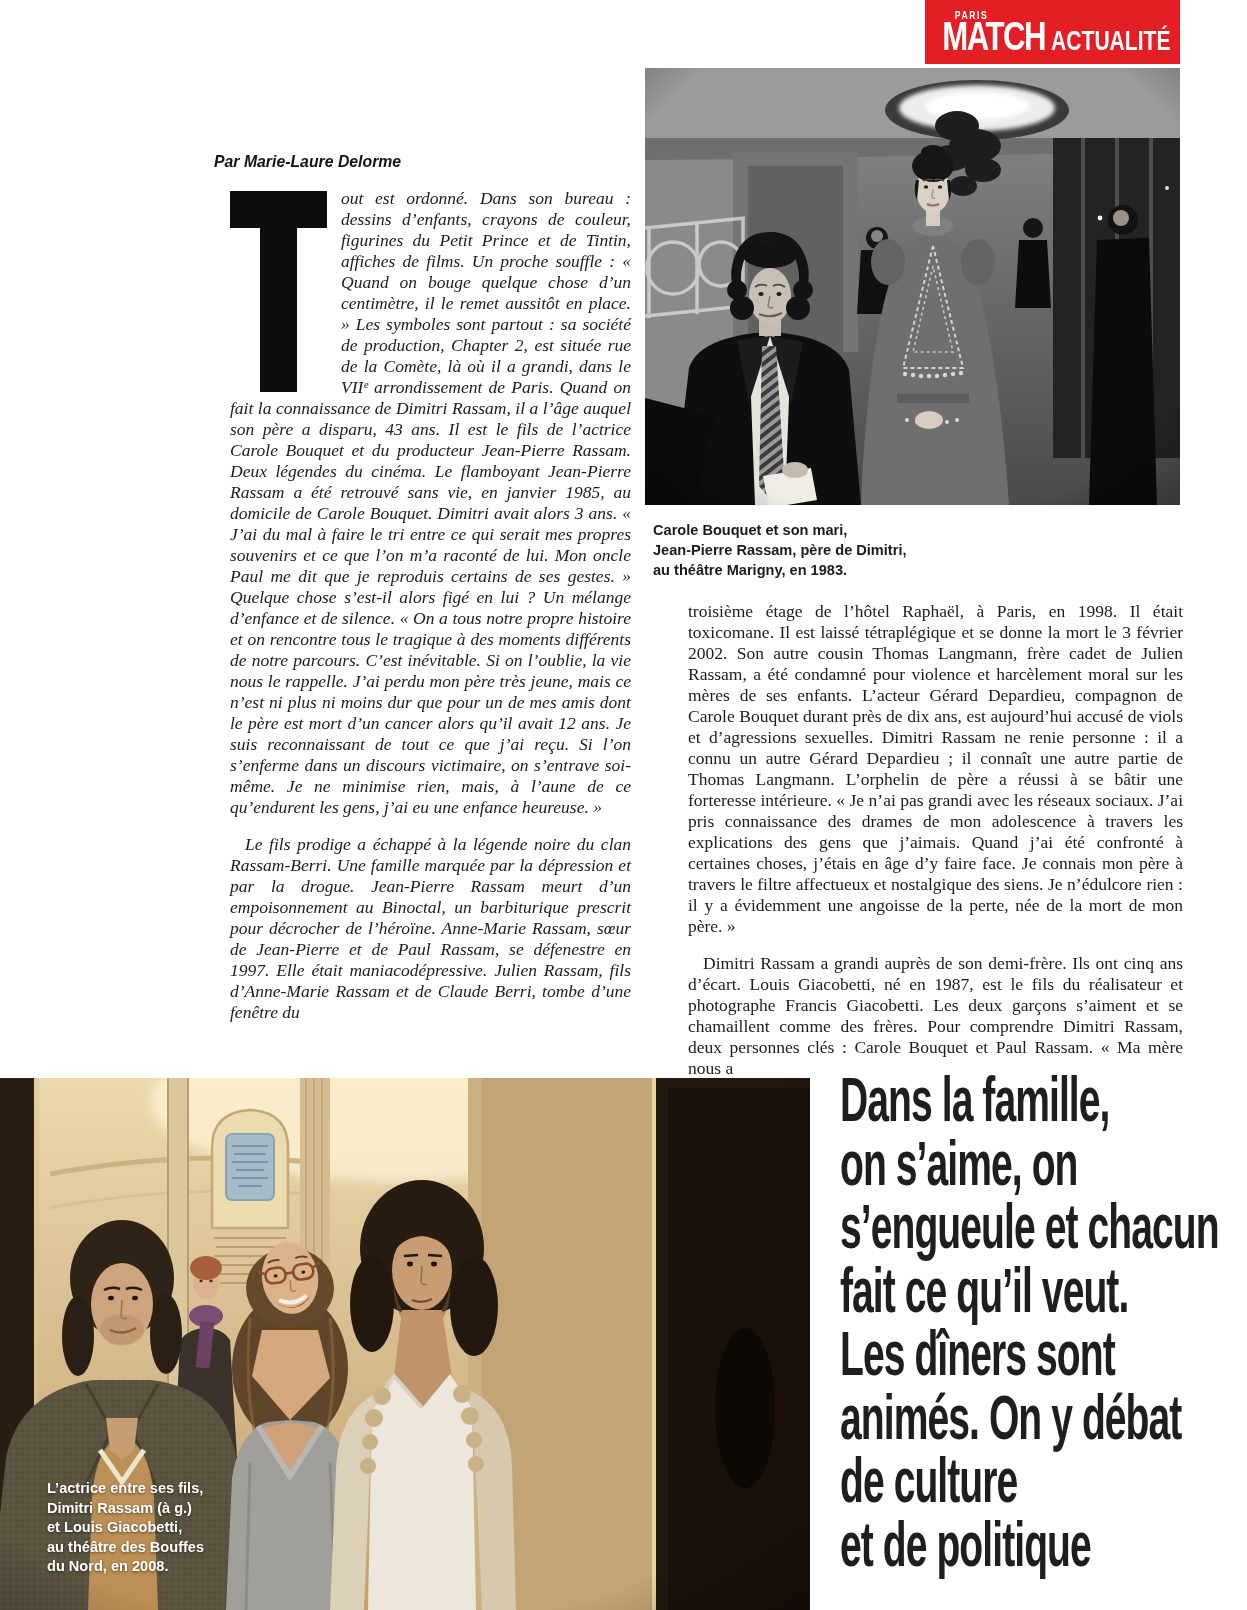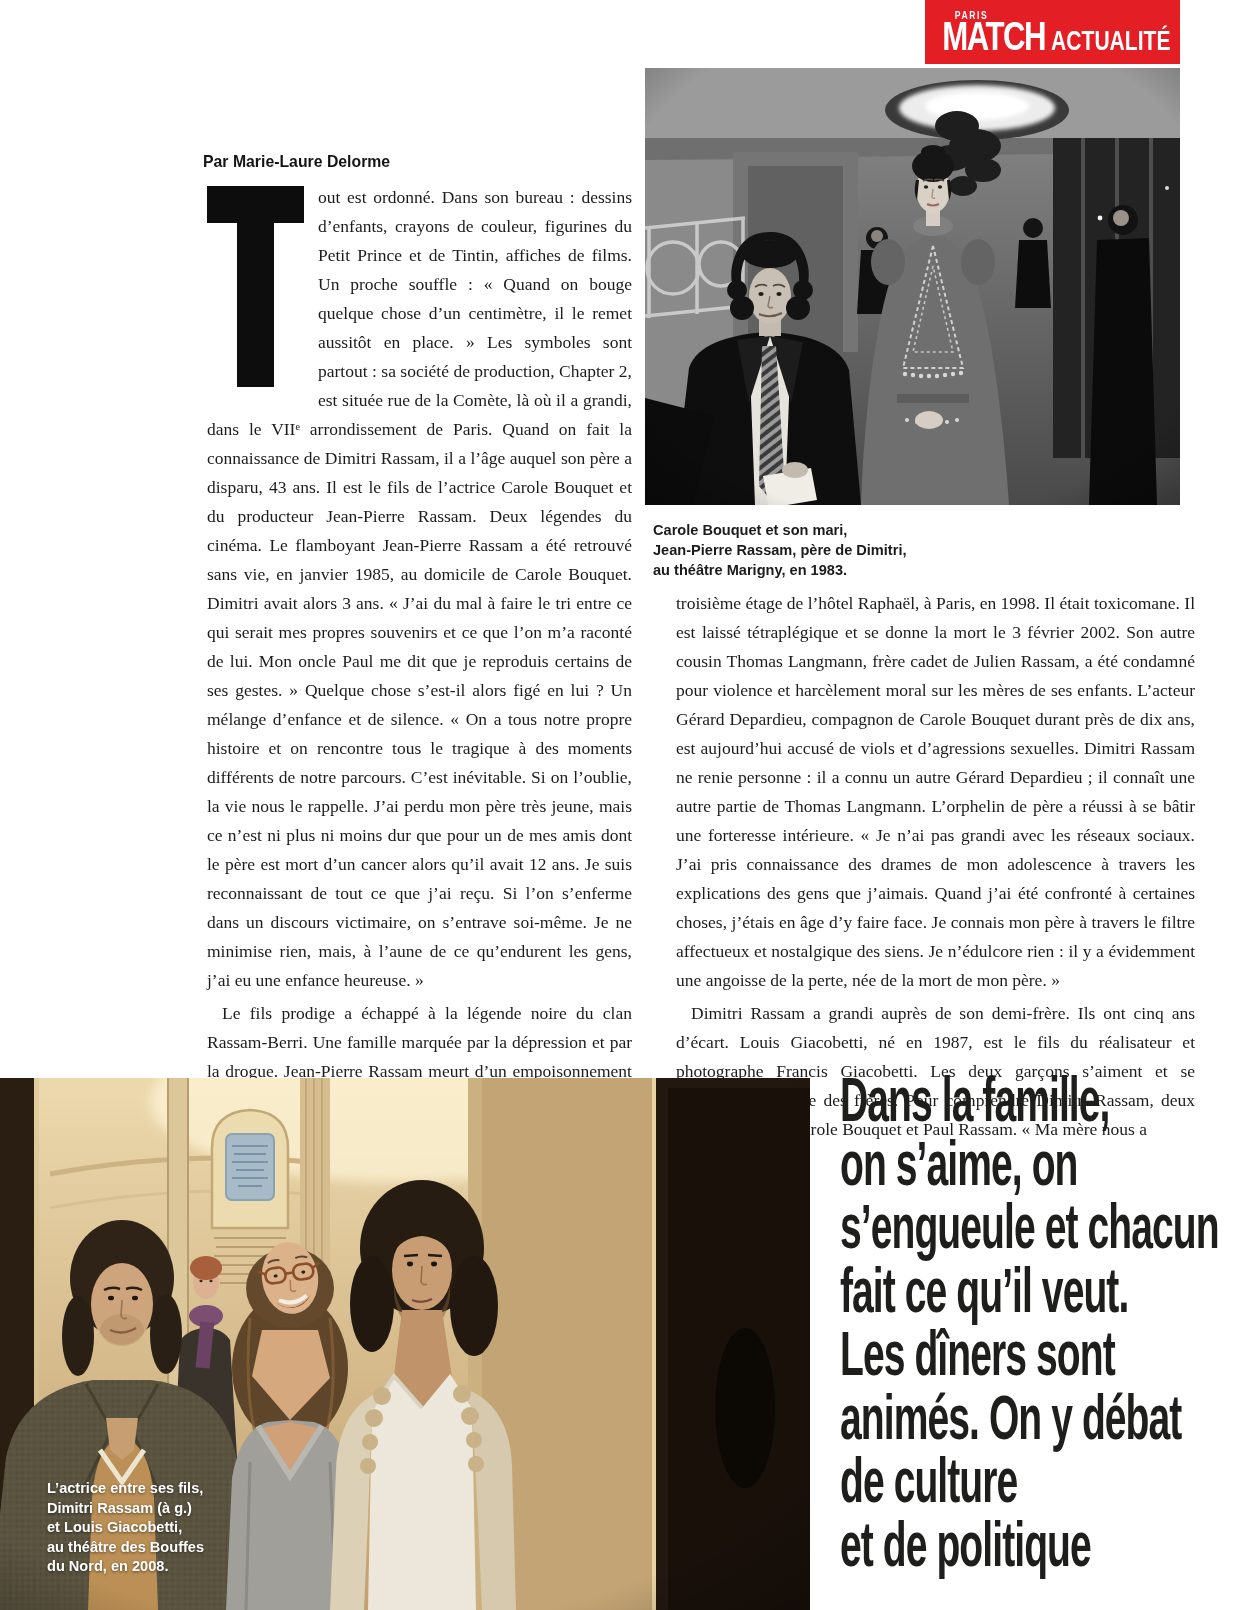--- a/index.html
+++ b/index.html
@@ -11,25 +11,25 @@
            display:flex;align-items:flex-end;justify-content:flex-end;
            padding:0 10px 7px 0;box-sizing:border-box;}
   .red-inner{display:flex;align-items:baseline;gap:8px;white-space:nowrap;
              transform:scaleX(.78);transform-origin:100% 100%;
              font-family:"Liberation Sans",sans-serif;color:#fff;}
   .pm-match{font-size:40px;font-weight:900;letter-spacing:-2px;line-height:.85;position:relative;}
   .pm-paris{position:absolute;top:-8px;left:16px;font-size:11px;font-weight:700;letter-spacing:2px;}
   .section-label{font-size:27px;font-weight:800;}
 
   
-  .col-left{position:absolute;left:203px;top:152px;width:433px;}
+  .col-left{position:absolute;left:214px;top:152px;width:433px;font-style:italic;}
   .col-right{position:absolute;left:672px;top:585px;width:527px;}
   .byline{font-family:"Liberation Sans",sans-serif;font-weight:700;font-size:17px;color:#141414;
           margin-bottom:11px;white-space:nowrap;transform:scaleX(.93);transform-origin:0 50%;}
-  .page p{margin:4px;font-size:17.5px;line-height:29px;text-align:justify;hyphens:auto;}
+  .page p{margin:16px;font-size:17.5px;line-height:21px;text-align:justify;hyphens:auto;}
   .indent{text-indent:15px;}
 
   
   .dropcap{float:left;width:97px;height:201px;margin:3px 14px 0 0;position:relative;}
   .dropcap .bar{position:absolute;left:0;top:0;width:100%;height:37px;background:#0d0d0d;}
   .dropcap .stem{position:absolute;left:30px;top:0;width:37px;height:100%;background:#0d0d0d;}
   .sr{position:absolute;width:1px;height:1px;overflow:hidden;clip:rect(0 0 0 0);white-space:nowrap;}
 
   
   .photo-top{position:absolute;left:645px;top:68px;width:535px;height:437px;display:block;}

